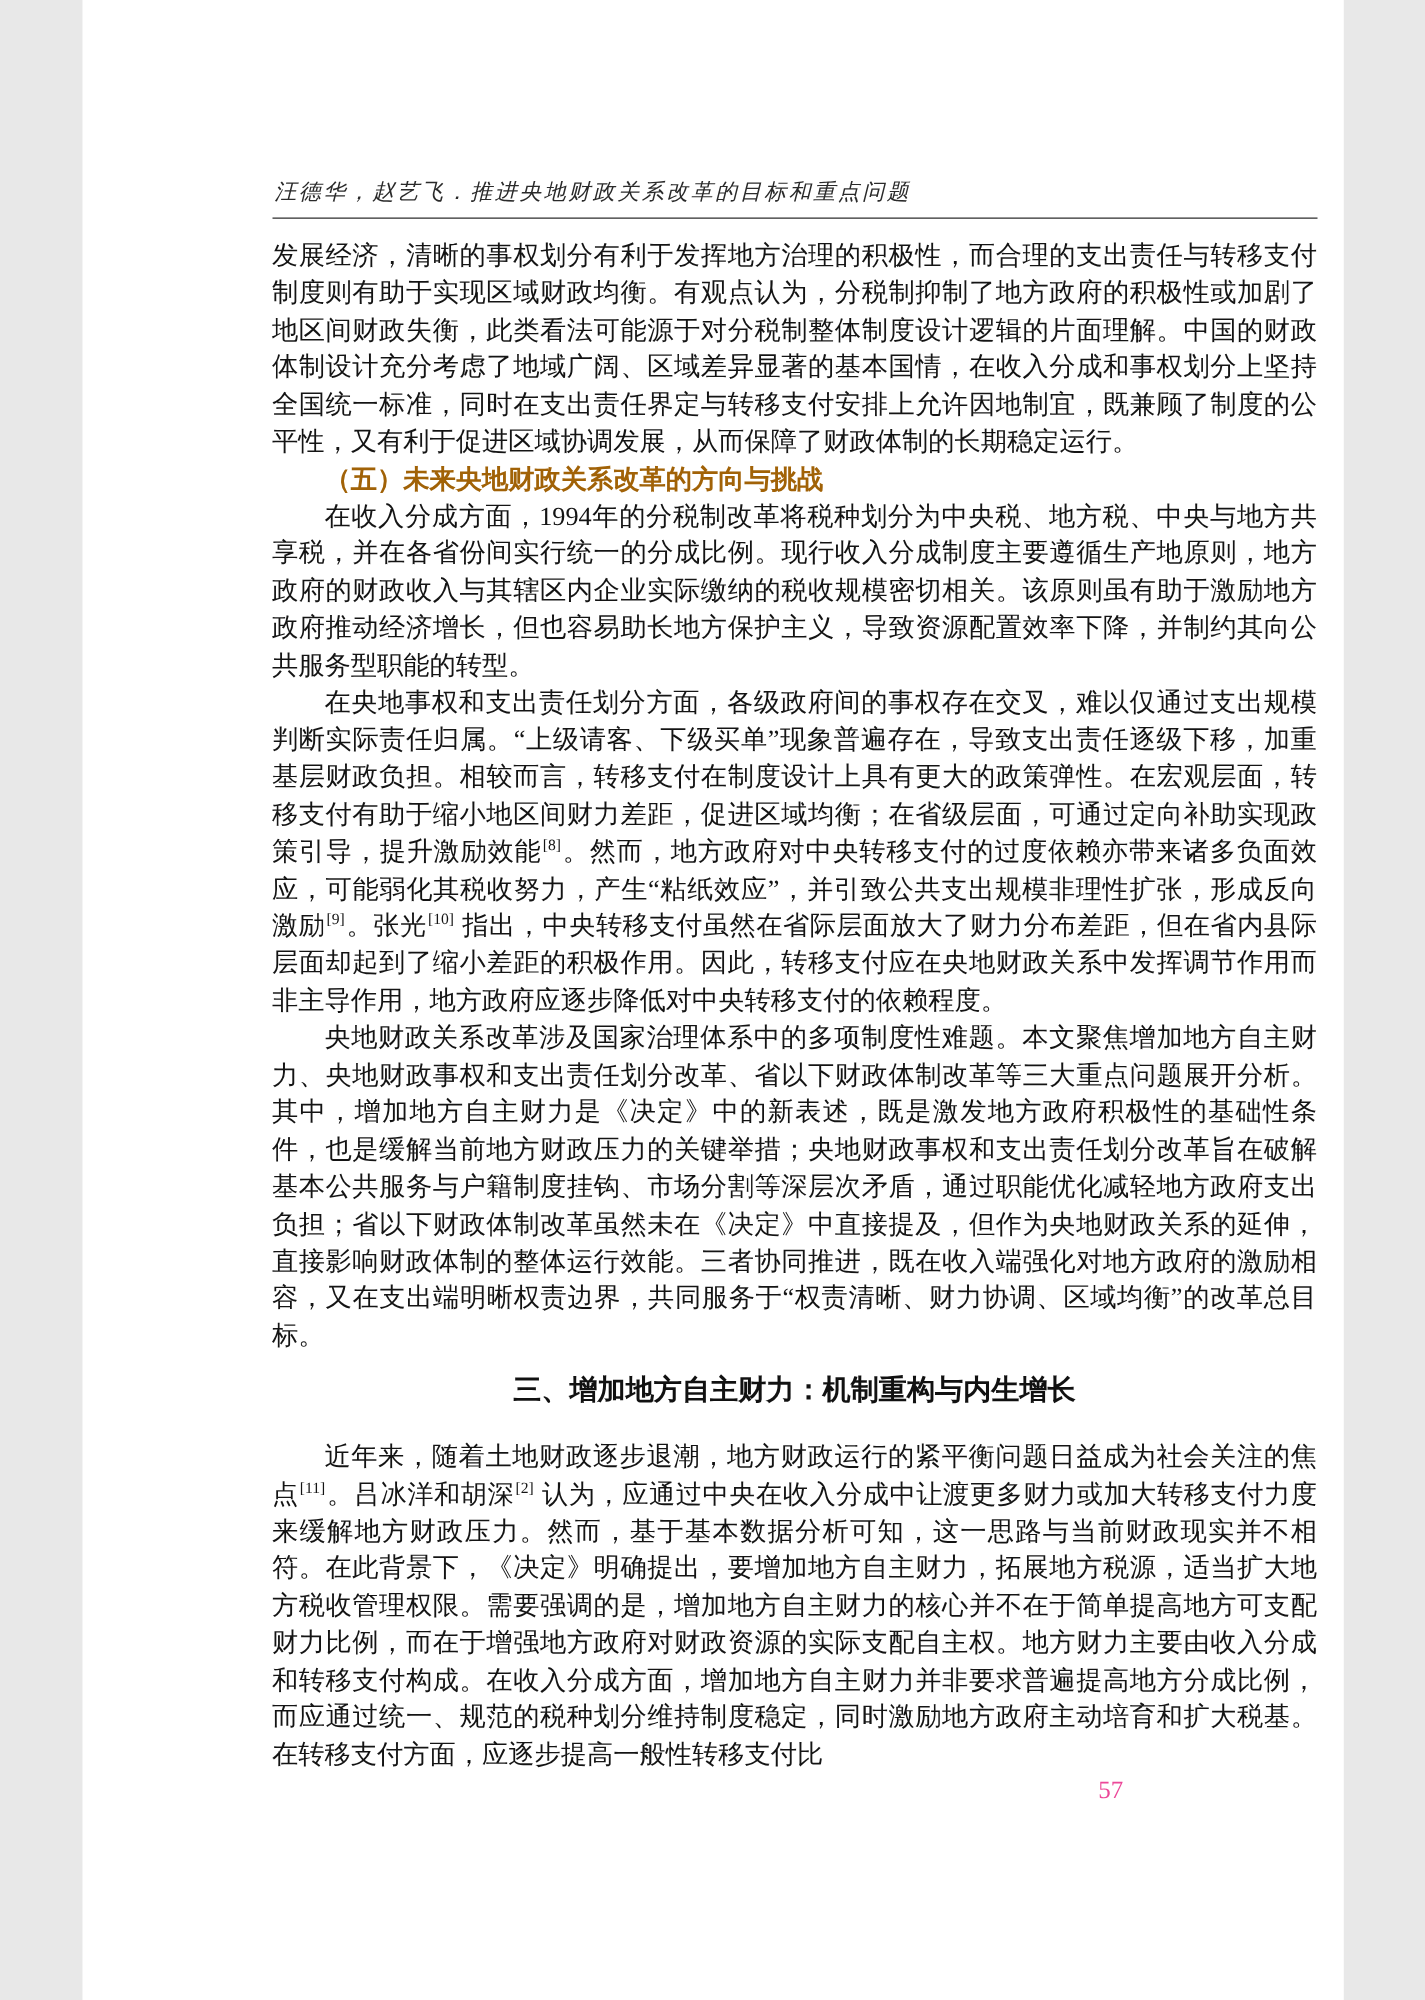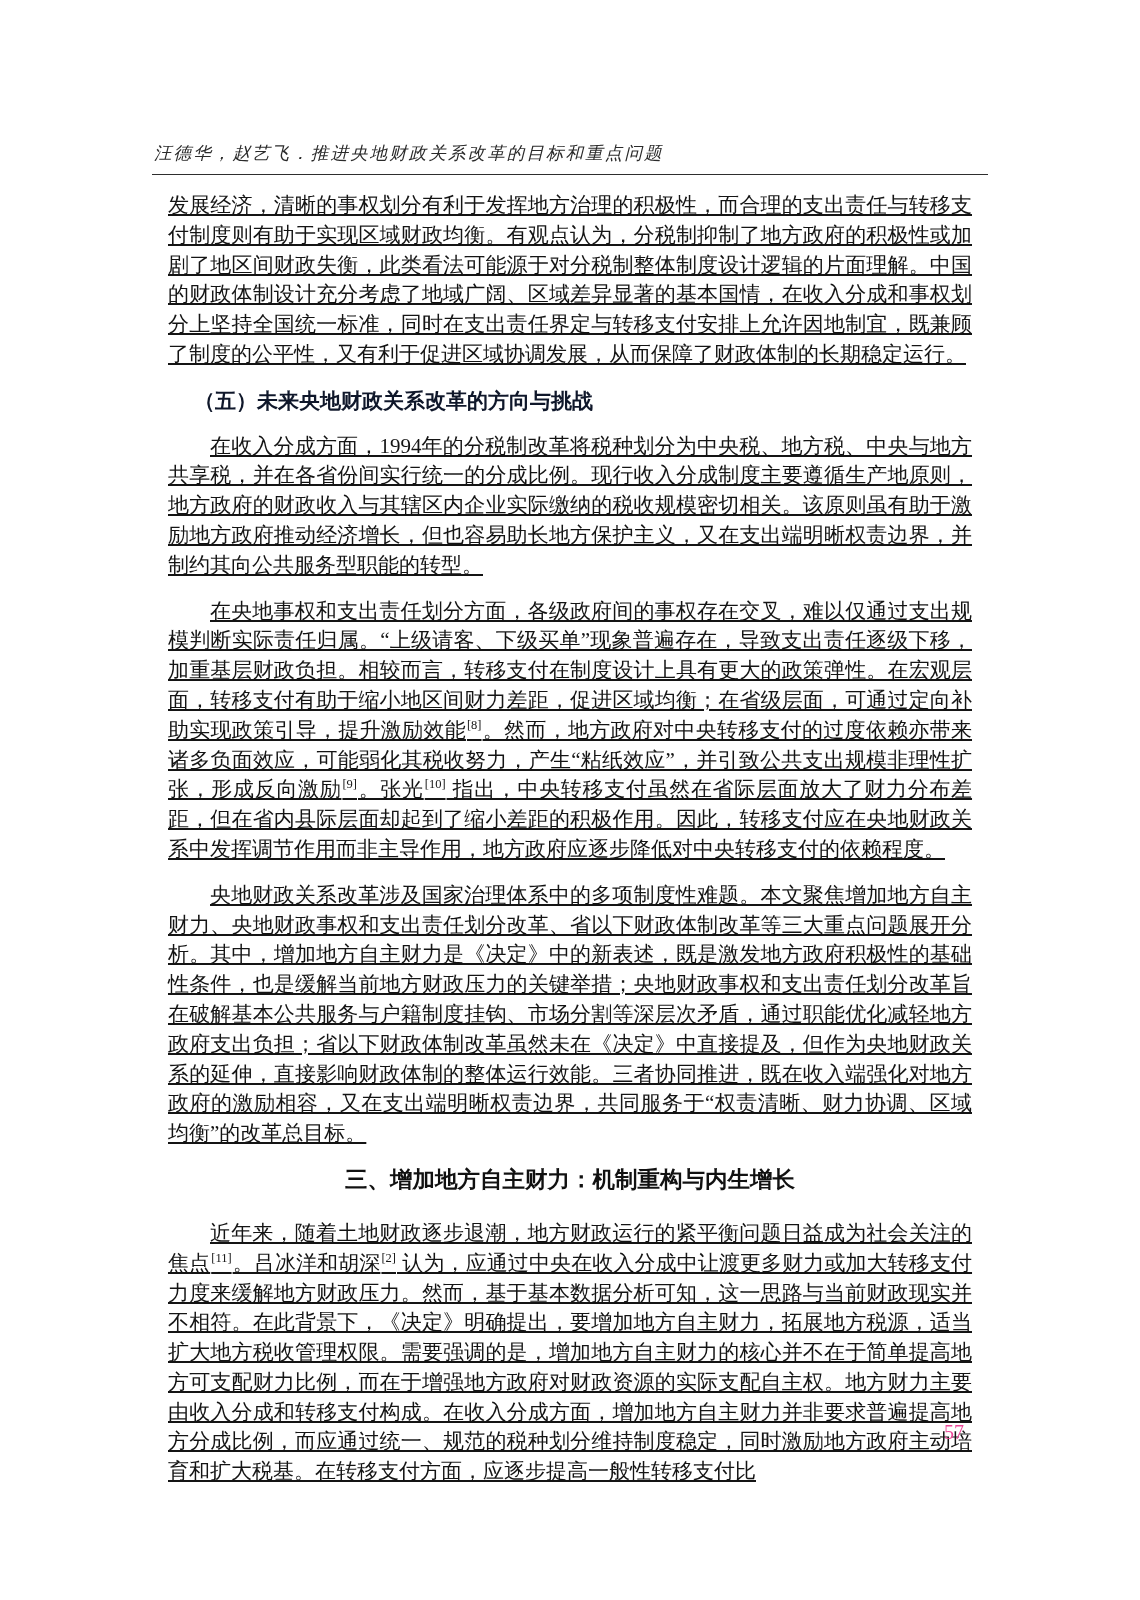--- a/index.html
+++ b/index.html
@@ -2,21 +2,21 @@
 <html lang="zh"><head>
 <meta charset="utf-8">
 <style>
   html, body {
     margin: 0;
     padding: 0;
     background: #e8e8e8;
   }
   .page {
     position: relative;
-    width: 1140px;
+    width: 1009px;
     height: 1600px;
     margin: 0 auto;
     background: #ffffff;
     color: #141414;
     font-family: "Liberation Serif", "DejaVu Serif", serif;
     overflow: hidden;
   }
   .content {
     position: absolute;
     left: 152px;
@@ -29,38 +29,37 @@
     letter-spacing: 0.12em;
     color: #2a2a2a;
     padding: 0 0 9px 2px;
   }
   .header-rule {
     border: none;
     border-top: 1.6px solid #2e2e2e;
     margin: 0 0 15px 0;
   }
   .body-text p {
-    margin: 16px;
+    margin: 0;
     font-size: 21px;
     line-height: 29.8px;
     text-align: justify;
     text-justify: inter-ideograph;
-    text-decoration: underline;
   }
   .body-text p.indent {
     text-indent: 2em;
   }
   .sub-heading {
     font-family: "Liberation Sans", "DejaVu Sans", sans-serif;
     font-weight: bold;
     font-size: 21px;
     line-height: 29.8px;
     text-indent: 2em;
     margin: 0;
-    color: #0f172a;
+    color: #a16207;
   }
   .section-heading {
     font-family: "Liberation Sans", "DejaVu Sans", sans-serif;
     font-weight: bold;
     font-size: 22.5px;
     line-height: 30px;
     text-align: center;
     margin: 13px 0 24px 0;
     color: #111;
   }
@@ -90,21 +89,21 @@
 
     <hr class="header-rule">
 
     <div class="body-text">
 
       <p>发展经济，清晰的事权划分有利于发挥地方治理的积极性，而合理的支出责任与转移支付制度则有助于实现区域财政均衡。有观点认为，分税制抑制了地方政府的积极性或加剧了地区间财政失衡，此类看法可能源于对分税制整体制度设计逻辑的片面理解。中国的财政体制设计充分考虑了地域广阔、区域差异显著的基本国情，在收入分成和事权划分上坚持全国统一标准，同时在支出责任界定与转移支付安排上允许因地制宜，既兼顾了制度的公平性，又有利于促进区域协调发展，从而保障了财政体制的长期稳定运行。</p>
 
       <h3 class="sub-heading">（五）未来央地财政关系改革的方向与挑战</h3>
 
 
-      <p class="indent">在收入分成方面，1994年的分税制改革将税种划分为中央税、地方税、中央与地方共享税，并在各省份间实行统一的分成比例。现行收入分成制度主要遵循生产地原则，地方政府的财政收入与其辖区内企业实际缴纳的税收规模密切相关。该原则虽有助于激励地方政府推动经济增长，但也容易助长地方保护主义，又在支出端明晰权责边界，并制约其向公共服务型职能的转型。</p>
+      <p class="indent">在收入分成方面，1994年的分税制改革将税种划分为中央税、地方税、中央与地方共享税，并在各省份间实行统一的分成比例。现行收入分成制度主要遵循生产地原则，地方政府的财政收入与其辖区内企业实际缴纳的税收规模密切相关。该原则虽有助于激励地方政府推动经济增长，但也容易助长地方保护主义，导致资源配置效率下降，并制约其向公共服务型职能的转型。</p>
 
       <p class="indent">在央地事权和支出责任划分方面，各级政府间的事权存在交叉，难以仅通过支出规模判断实际责任归属。“上级请客、下级买单”现象普遍存在，导致支出责任逐级下移，加重基层财政负担。相较而言，转移支付在制度设计上具有更大的政策弹性。在宏观层面，转移支付有助于缩小地区间财力差距，促进区域均衡；在省级层面，可通过定向补助实现政策引导，提升激励效能<sup class="ref">[8]</sup>。然而，地方政府对中央转移支付的过度依赖亦带来诸多负面效应，可能弱化其税收努力，产生“粘纸效应”，并引致公共支出规模非理性扩张，形成反向激励<sup class="ref">[9]</sup>。张光<sup class="ref">[10]</sup> 指出，中央转移支付虽然在省际层面放大了财力分布差距，但在省内县际层面却起到了缩小差距的积极作用。因此，转移支付应在央地财政关系中发挥调节作用而非主导作用，地方政府应逐步降低对中央转移支付的依赖程度。</p>
 
       <p class="indent">央地财政关系改革涉及国家治理体系中的多项制度性难题。本文聚焦增加地方自主财力、央地财政事权和支出责任划分改革、省以下财政体制改革等三大重点问题展开分析。其中，增加地方自主财力是《决定》中的新表述，既是激发地方政府积极性的基础性条件，也是缓解当前地方财政压力的关键举措；央地财政事权和支出责任划分改革旨在破解基本公共服务与户籍制度挂钩、市场分割等深层次矛盾，通过职能优化减轻地方政府支出负担；省以下财政体制改革虽然未在《决定》中直接提及，但作为央地财政关系的延伸，直接影响财政体制的整体运行效能。三者协同推进，既在收入端强化对地方政府的激励相容，又在支出端明晰权责边界，共同服务于“权责清晰、财力协调、区域均衡”的改革总目标。</p>
 
       <h2 class="section-heading">三、增加地方自主财力：机制重构与内生增长</h2>
 
       <p class="indent">近年来，随着土地财政逐步退潮，地方财政运行的紧平衡问题日益成为社会关注的焦点<sup class="ref">[11]</sup>。吕冰洋和胡深<sup class="ref">[2]</sup> 认为，应通过中央在收入分成中让渡更多财力或加大转移支付力度来缓解地方财政压力。然而，基于基本数据分析可知，这一思路与当前财政现实并不相符。在此背景下，《决定》明确提出，要增加地方自主财力，拓展地方税源，适当扩大地方税收管理权限。需要强调的是，增加地方自主财力的核心并不在于简单提高地方可支配财力比例，而在于增强地方政府对财政资源的实际支配自主权。地方财力主要由收入分成和转移支付构成。在收入分成方面，增加地方自主财力并非要求普遍提高地方分成比例，而应通过统一、规范的税种划分维持制度稳定，同时激励地方政府主动培育和扩大税基。在转移支付方面，应逐步提高一般性转移支付比</p>
 
     </div>

